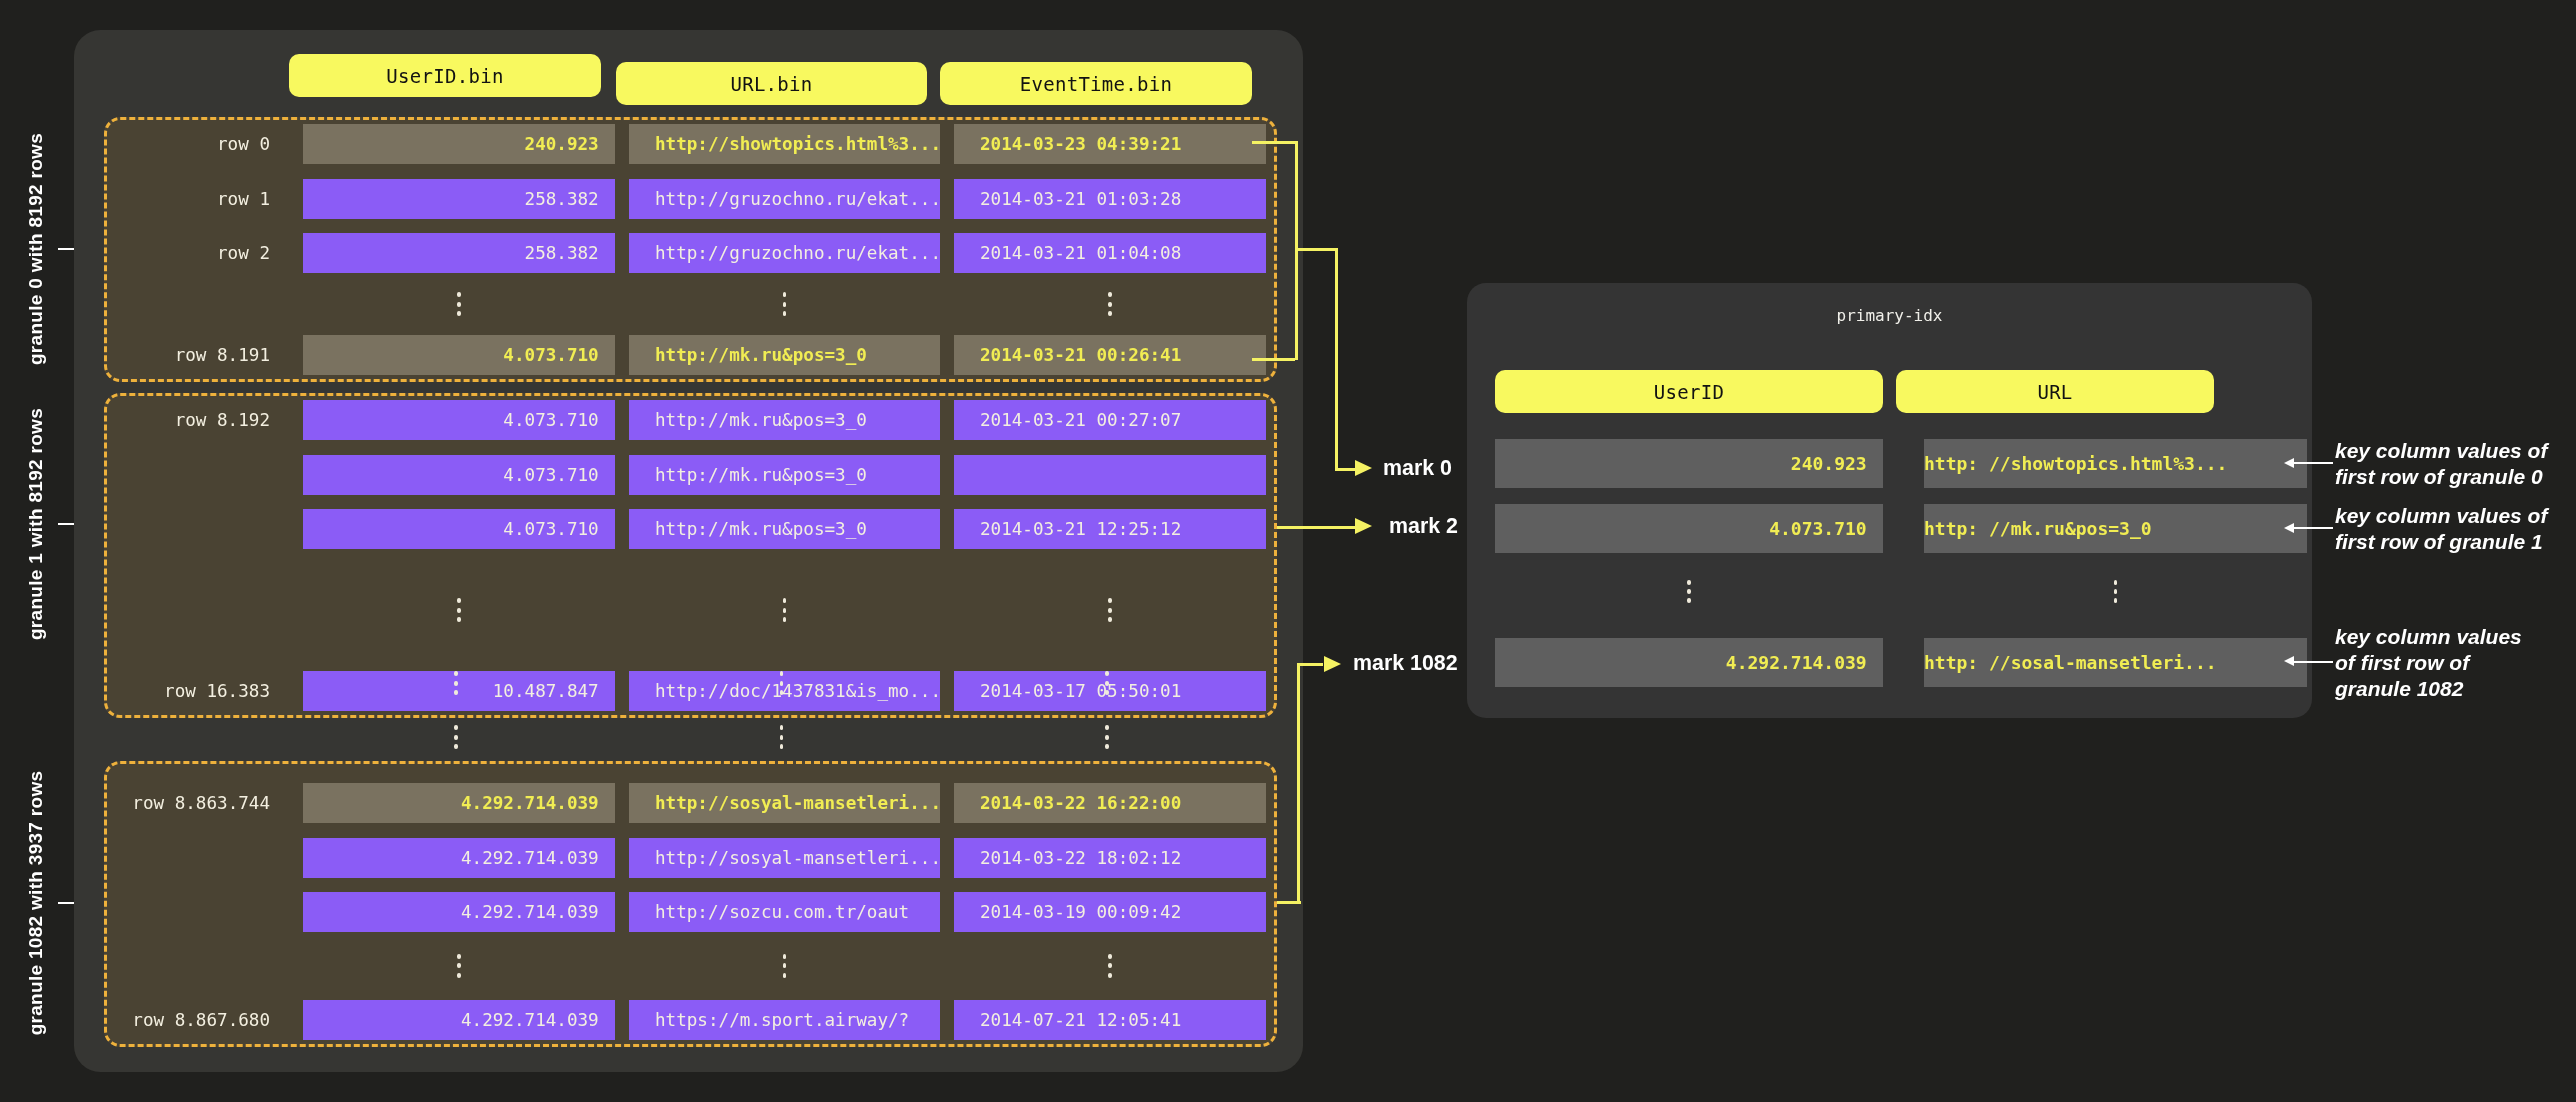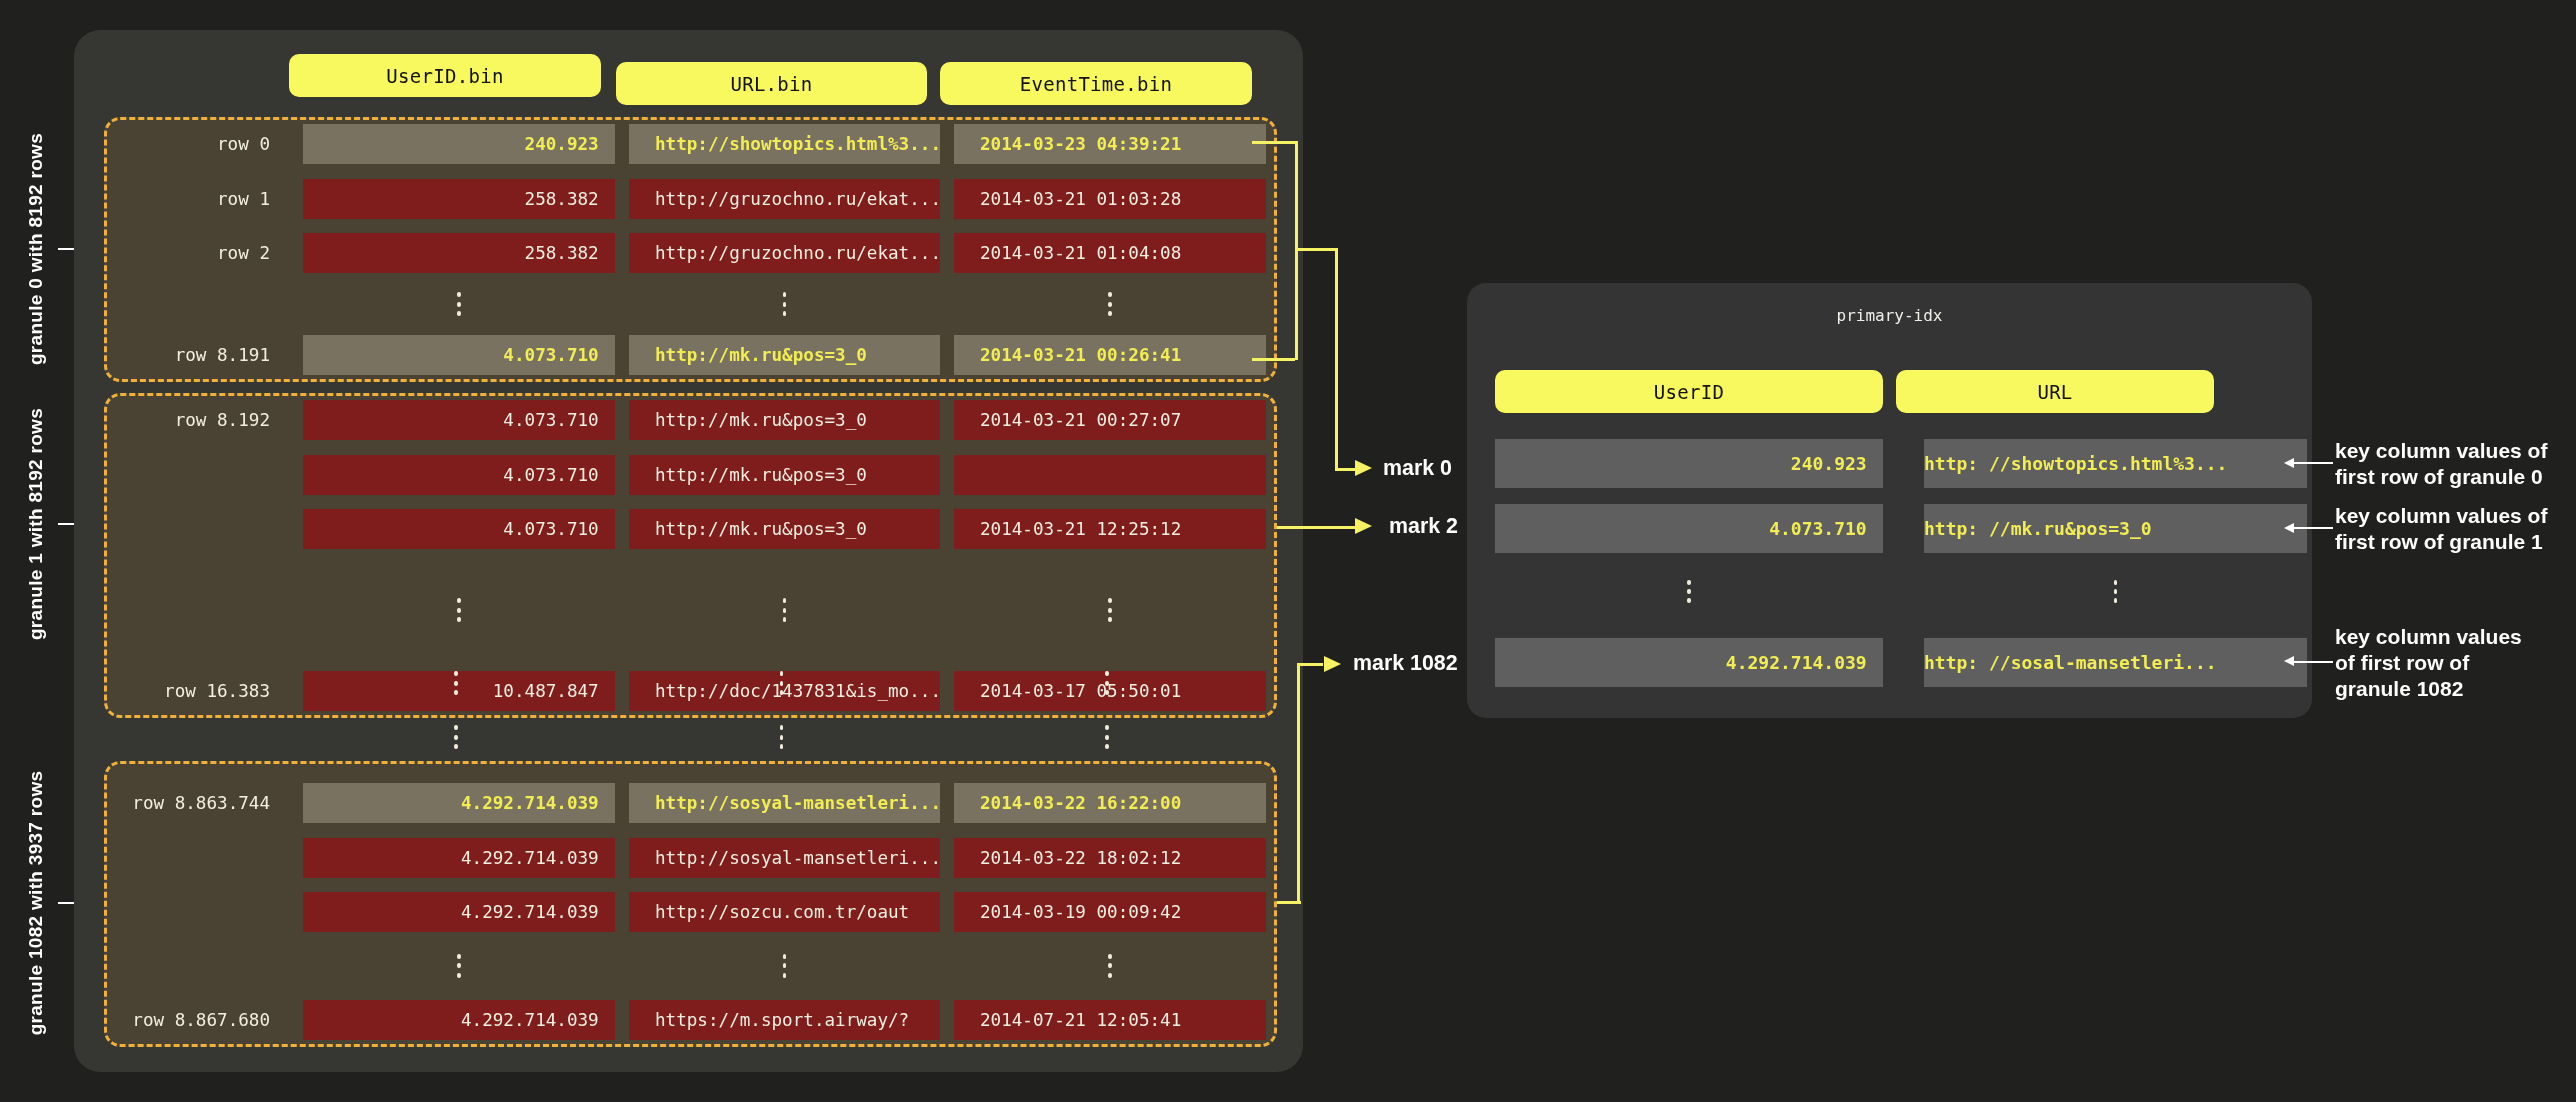--- a/index.html
+++ b/index.html
@@ -21,21 +21,21 @@
   .granule{position:absolute;left:104px;width:1173px;background:#4a4333;
            border:3.8px dashed #eeb13c;border-radius:16.3px;box-sizing:border-box;
            display:flex;flex-direction:column;padding:4.4px 21px 4.4px 0;}
   .granule.pad-top{padding-top:19px;}
   .g-row,.g-ellipsis{display:grid;grid-template-columns:182px 312px 311px 312px;
            column-gap:14px;height:40px;flex:0 0 auto;margin-bottom:14.5px;}
   .g-row:last-child,.g-ellipsis:last-child{margin-bottom:0;}
   .g-ellipsis{flex:1 1 auto;height:auto;margin-bottom:14.5px;}
   .row-label{display:flex;align-items:center;justify-content:flex-end;
              padding-right:19px;color:#f3efe0;font-size:17.6px;white-space:pre;}
-  .cell{background:#7f1d1d;display:flex;align-items:center;color:#f3efe0;
+  .cell{background:#8b5cf6;display:flex;align-items:center;color:#f3efe0;
         font-size:17.6px;white-space:pre;overflow:hidden;}
   .cell.num{justify-content:flex-end;padding-right:16.3px;}
   .cell.txt{justify-content:flex-start;padding-left:26px;}
   .g-row.hl .cell{background:#7a7260;color:#f1ed53;font-weight:bold;}
 
   
   .vdots{display:flex;flex-direction:column;align-items:center;justify-content:center;gap:4.4px;}
   .vdots i{width:3.1px;height:5px;border-radius:1.9px;background:#efeadb;}
 
   
@@ -68,21 +68,21 @@
   .ah-right-w{position:absolute;width:0;height:0;border-top:5.7px solid transparent;
           border-bottom:5.7px solid transparent;border-left:10.7px solid #ffffff;}
   .ah-left-w{position:absolute;width:0;height:0;border-top:5.7px solid transparent;
           border-bottom:5.7px solid transparent;border-right:10.7px solid #ffffff;}
 
   .mark-label{position:absolute;color:#ffffff;font-family:"Liberation Sans",sans-serif;
           font-weight:bold;font-size:21.4px;white-space:nowrap;}
 
   .annotation{position:absolute;left:2335px;width:236px;color:#ffffff;
           font-family:"Liberation Sans",sans-serif;font-weight:bold;
-          font-size:21px;line-height:26px;}
+          font-size:21px;line-height:26px;font-style:italic;}
 </style>
 </head>
 <body>
 
 <div class="stage">
 
   <div class="side-label" style="top:249px">
     <span>granule 0 with 8192 rows</span>
   </div>
   <div class="wline" style="left:58px;top:248px;width:38px;height:1.9px"></div>

